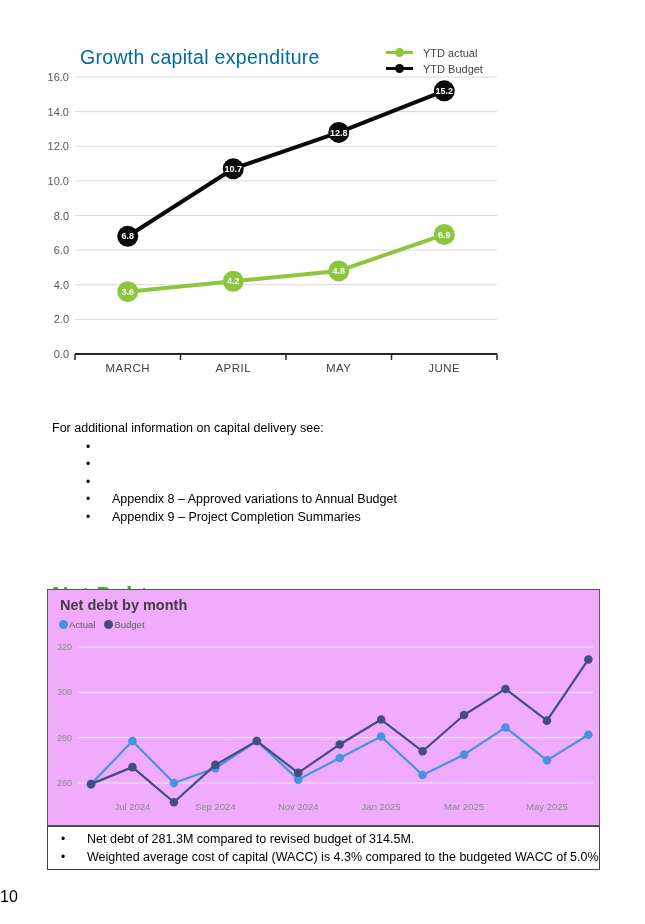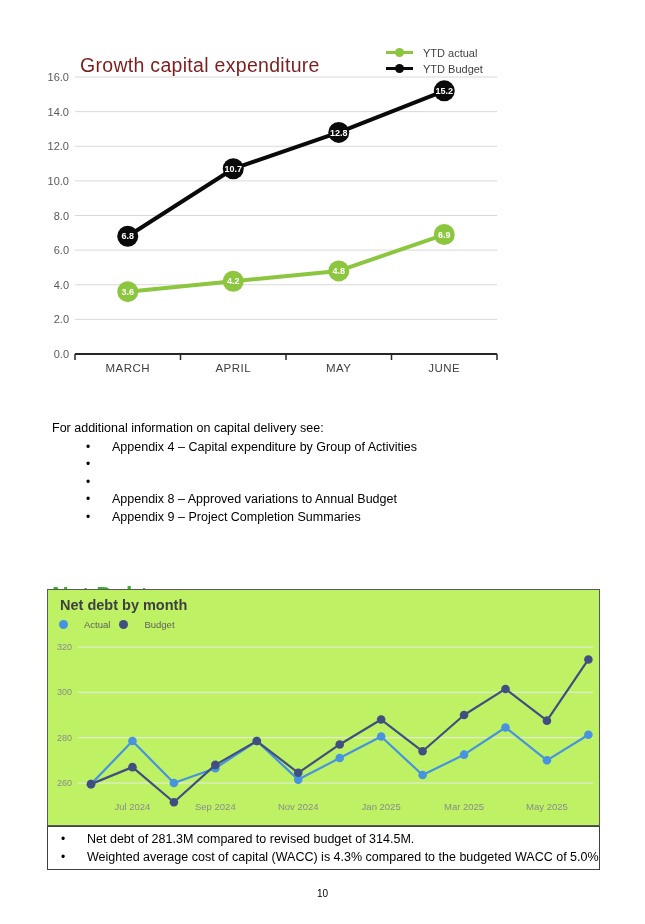--- a/index.html
+++ b/index.html
@@ -2,48 +2,48 @@
 <html><head>
 <meta charset="utf-8">
 <style>
   html,body{margin:0;padding:0;background:#fff;}
   .page{
     position:relative;width:645px;height:924px;background:#ffffff;overflow:hidden;
     font-family:"Liberation Sans",sans-serif;color:#000;
   }
   
   .capex{position:absolute;left:45px;top:40px;width:470px;height:345px;}
-  .capex-title{position:absolute;left:35px;top:14px;font-size:19.5px;color:#7f1d1d;letter-spacing:.3px;white-space:nowrap;text-align:right;}
+  .capex-title{position:absolute;left:35px;top:6px;font-size:19.5px;color:#0369a1;letter-spacing:.3px;white-space:nowrap;text-align:right;}
   .capex-legend{position:absolute;left:341px;top:6px;display:flex;flex-direction:column;gap:3px;}
   .cl-row{display:flex;align-items:center;height:13px;}
   .cl-line{position:relative;width:27px;height:3px;display:inline-block;}
   .cl-dot{position:absolute;left:9px;top:-3px;width:9px;height:9px;border-radius:50%;}
   .cl-label{font-size:11px;color:#3f3f3f;margin-left:10px;white-space:nowrap;}
   
   .info{position:absolute;left:52px;top:412px;width:560px;font-size:12.5px;line-height:17.5px;}
   .info-intro{margin:8px 0 1px 0;}
   .b-row{display:flex;align-items:flex-start;}
   .info .b-row{padding-left:34px;}
   .b-dot{width:26px;flex:0 0 26px;font-size:12px;}
   .b-text{flex:1;}
   
   .nd-heading{position:absolute;left:52px;top:543px;font-size:23px;font-weight:bold;letter-spacing:.2px;margin:0;}
   
-  .nd-card{position:absolute;left:47px;top:589px;width:553px;height:237px;border:1.5px solid #58595b;box-sizing:border-box;background:#bef264;}
+  .nd-card{position:absolute;left:47px;top:589px;width:553px;height:237px;border:1.5px solid #58595b;box-sizing:border-box;background:#f0abfc;}
   .nd-title{position:absolute;left:12px;top:7px;font-size:14.5px;font-weight:bold;color:#3f3f3f;margin:0;}
   .nd-legend{position:absolute;left:11px;top:29px;display:flex;gap:9px;align-items:center;}
-  .ndl-row{display:flex;align-items:center;gap:16px;}
+  .ndl-row{display:flex;align-items:center;gap:1px;}
   .ndl-dot{width:9px;height:9px;border-radius:50%;display:inline-block;}
   .ndl-label{font-size:9.5px;color:#605e5c;}
   .nd-svg{position:absolute;left:0;top:44px;}
   
   .nd-notes{position:absolute;left:47px;top:826px;width:553px;height:44px;border:1.5px solid #404040;box-sizing:border-box;padding-top:3px;font-size:12.5px;line-height:18px;background:#fff;}
   .nd-notes .b-row{padding-left:13px;}
   
-  .page-num{position:absolute;left:0;right:0;top:888px;text-align:center;font-size:10px;color:#000;}
+  .page-num{position:absolute;left:0;right:0;top:888px;font-size:16px;color:#000;}
   svg text{font-family:"Liberation Sans",sans-serif;}
 </style>
 </head>
 <body>
 
 <div class="page">
 
   <div class="capex">
     <div class="capex-title">Growth capital expenditure</div>
     <div class="capex-legend" id="capex-legend">
@@ -107,21 +107,20 @@
         <circle cx="399.25" cy="50.85000000000002" r="10.5" fill="#0a0a0a"></circle>
         <text x="399.25" y="54.050000000000026" text-anchor="middle" font-size="9" font-weight="bold" fill="#ffffff">15.2</text>
       </svg>
   </div>
 
   <div class="info">
     <p class="info-intro">For additional information on capital delivery see:</p>
     <div id="appendix-list">
         <div class="b-row">
           <span class="b-dot">•</span>
-          <span class="b-text">Appendix 4 – Capital expenditure by Group of Activities</span>
         </div>
         <div class="b-row">
           <span class="b-dot">•</span>
         </div>
         <div class="b-row">
           <span class="b-dot">•</span>
         </div>
         <div class="b-row">
           <span class="b-dot">•</span>
           <span class="b-text">Appendix 8 – Approved variations to Annual Budget</span>

